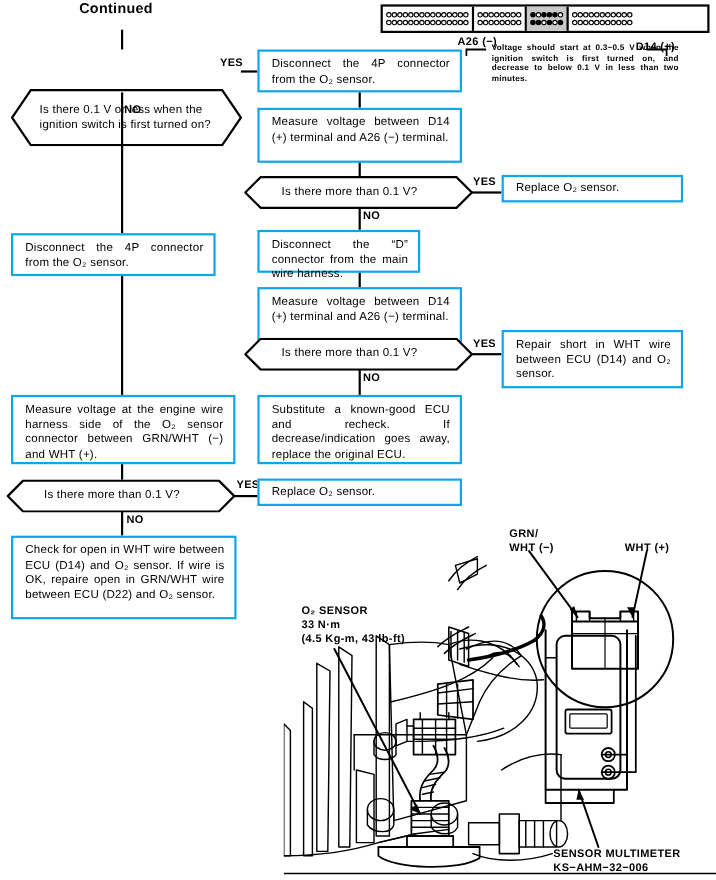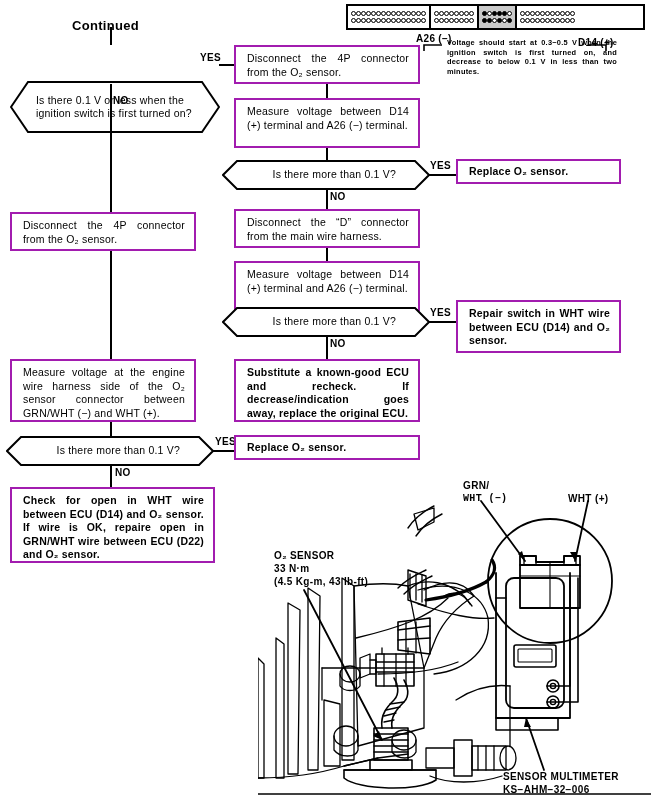--- a/index.html
+++ b/index.html
@@ -6,43 +6,43 @@
   body{
     width:651px;height:800px;position:relative;overflow:hidden;
     font-family:"Liberation Sans", sans-serif;
     color:#000;
   }
   .abs{position:absolute;}
 
   
   .proc{
     position:absolute;
-    border:2px solid #a21caf;
+    border:2px solid #0ea5e9;
     background:#fff;
     box-sizing:border-box;
     font-size:10.5px;
     line-height:13.5px;
     letter-spacing:.2px;
     text-align:justify;
     padding:5px 9px 4px 11px;
     font-weight:400;
   }
-  .proc.bold{font-weight:bold;}
+  .proc.bold{font-weight:normal;}
 
   .dec{
     position:absolute;
     box-sizing:border-box;
     display:flex;align-items:center;justify-content:center;
     font-size:10.5px;
     letter-spacing:.2px;
     line-height:13.5px;
   }
   .dec svg{position:absolute;left:0;top:0;}
   .dec .dtxt{position:relative;z-index:2;padding:0 26px;text-align:left;width:100%;box-sizing:border-box;}
-  .dec .dtxt.c{text-align:right;padding:0 34px;}
+  .dec .dtxt.c{text-align:left;padding:0 34px;}
 
   .lbl{position:absolute;font-size:10px;font-weight:bold;letter-spacing:.3px;}
 
   .ln{position:absolute;background:#000;}
   .vl{width:2px;}
   .hl{height:2px;}
 
   .title{position:absolute;font-weight:bold;font-size:13px;letter-spacing:.3px;}
 
   
@@ -60,21 +60,21 @@
     letter-spacing:.25px;text-align:justify;width:170px;
   }
 
   
   #illustration{position:absolute;left:258px;top:478px;width:393px;height:322px;}
   .cap{position:absolute;font-size:10px;font-weight:bold;letter-spacing:.35px;line-height:12.5px;}
 </style>
 </head>
 <body>
 
-<div class="title" style="left:72px;top:18px;">Continued</div>
+<div class="title" style="left:72px;top:0;">Continued</div>
 <div class="ln vl" style="left:110px;top:27px;height:18px;"></div>
 
 <div id="connector-strip" style="left:346px;top:4px;width:299px;height:26px;">
     <div class="conn-block">
       <div class="conn-row">
         <span class="pin"></span>
         <span class="pin"></span>
         <span class="pin"></span>
         <span class="pin"></span>
         <span class="pin"></span>
@@ -215,40 +215,40 @@
 <div class="lbl" style="left:430px;top:160px;">YES</div>
 <div class="lbl" style="left:330px;top:191px;">NO</div>
 <div class="ln hl" style="left:429px;top:174px;width:27px;"></div>
 <div class="ln vl" style="left:326px;top:189px;height:20px;"></div>
 
 <div class="proc bold" style="left:456px;top:159px;width:165px;height:25px;padding-top:4px;">Replace O₂ sensor.</div>
 
 <div class="proc" style="left:10px;top:212px;width:186px;height:39px;">Disconnect the 4P connector from the O₂ sensor.</div>
 <div class="ln vl" style="left:110px;top:251px;height:116px;"></div>
 
-<div class="proc" style="left:234px;top:209px;width:186px;height:39px;">Disconnect the “D” connector from the main wire harness.</div>
+<div class="proc" style="left:234px;top:209px;width:148px;height:39px;">Disconnect the “D” connector from the main wire harness.</div>
 <div class="ln vl" style="left:326px;top:248px;height:13px;"></div>
 
 <div class="proc" style="left:234px;top:261px;width:186px;height:50px;">Measure voltage between D14 (+) terminal and A26 (−) terminal.</div>
 <div class="ln vl" style="left:326px;top:311px;height:12px;"></div>
 
 <div class="dec" style="left:222px;top:307px;width:208px;height:30px;">
   <svg viewBox="0 0 208 30" width="208" height="30" preserveAspectRatio="none">
     <polygon points="15,1 193,1 207,15 193,29 15,29 1,15" fill="#fff" stroke="#000" stroke-width="2"></polygon>
   </svg>
   <div class="dtxt c">Is there more than 0.1 V?</div>
 </div>
 <div class="lbl" style="left:430px;top:307px;">YES</div>
 <div class="lbl" style="left:330px;top:338px;">NO</div>
 <div class="ln hl" style="left:429px;top:321px;width:27px;"></div>
 <div class="ln vl" style="left:326px;top:336px;height:24px;"></div>
 
-<div class="proc bold" style="left:456px;top:300px;width:165px;height:53px;">Repair switch in WHT wire between ECU (D14) and O₂ sensor.</div>
-
-<div class="proc" style="left:10px;top:359px;width:186px;height:63px;">Measure voltage at the engine wire harness side of the O₂ sensor connector between GRN/WHT (−) and WHT (+).</div>
+<div class="proc bold" style="left:456px;top:300px;width:165px;height:53px;">Repair short in WHT wire between ECU (D14) and O₂ sensor.</div>
+
+<div class="proc" style="left:10px;top:359px;width:204px;height:63px;">Measure voltage at the engine wire harness side of the O₂ sensor connector between GRN/WHT (−) and WHT (+).</div>
 <div class="ln vl" style="left:110px;top:422px;height:14px;"></div>
 
 <div class="proc bold" style="left:234px;top:359px;width:186px;height:63px;">Substitute a known-good ECU and recheck. If decrease/indication goes away, replace the original ECU.</div>
 
 <div class="dec" style="left:6px;top:436px;width:208px;height:30px;">
   <svg viewBox="0 0 208 30" width="208" height="30" preserveAspectRatio="none">
     <polygon points="15,1 193,1 207,15 193,29 15,29 1,15" fill="#fff" stroke="#000" stroke-width="2"></polygon>
   </svg>
   <div class="dtxt c">Is there more than 0.1 V?</div>
 </div>
@@ -262,21 +262,21 @@
 <div class="proc bold" style="left:10px;top:487px;width:205px;height:76px;">Check for open in WHT wire between ECU (D14) and O₂ sensor. If wire is OK, repaire open in GRN/WHT wire between ECU (D22) and O₂ sensor.</div>
 
 <div id="illustration">
 
   
   <div class="cap" style="left:16px;top:72px;">O₂ SENSOR</div>
   <div class="cap" style="left:16px;top:85px;">33 N·m</div>
   <div class="cap" style="left:16px;top:98px;">(4.5 Kg-m, 43 lb-ft)</div>
 
   <div class="cap" style="left:205px;top:2px;">GRN/</div>
-  <div class="cap" style="left:205px;top:15px;font-family:Liberation Mono, monospace;">WHT (−)</div>
+  <div class="cap" style="left:205px;top:15px;">WHT (−)</div>
   <div class="cap" style="left:310px;top:15px;">WHT (+)</div>
 
   <div class="cap" style="left:245px;top:293px;">SENSOR MULTIMETER</div>
   <div class="cap" style="left:245px;top:306px;">KS−AHM−32−006</div>
 
   <svg width="393" height="322" viewBox="0 0 393 322">
     <g fill="none" stroke="#000" stroke-width="1.3" stroke-linejoin="round" stroke-linecap="round">
 
       <path d="M0 180 L0 300 L6 300 L6 186 Z"></path>
       <path d="M18 160 L18 300 L26 300 L26 166 Z"></path>

